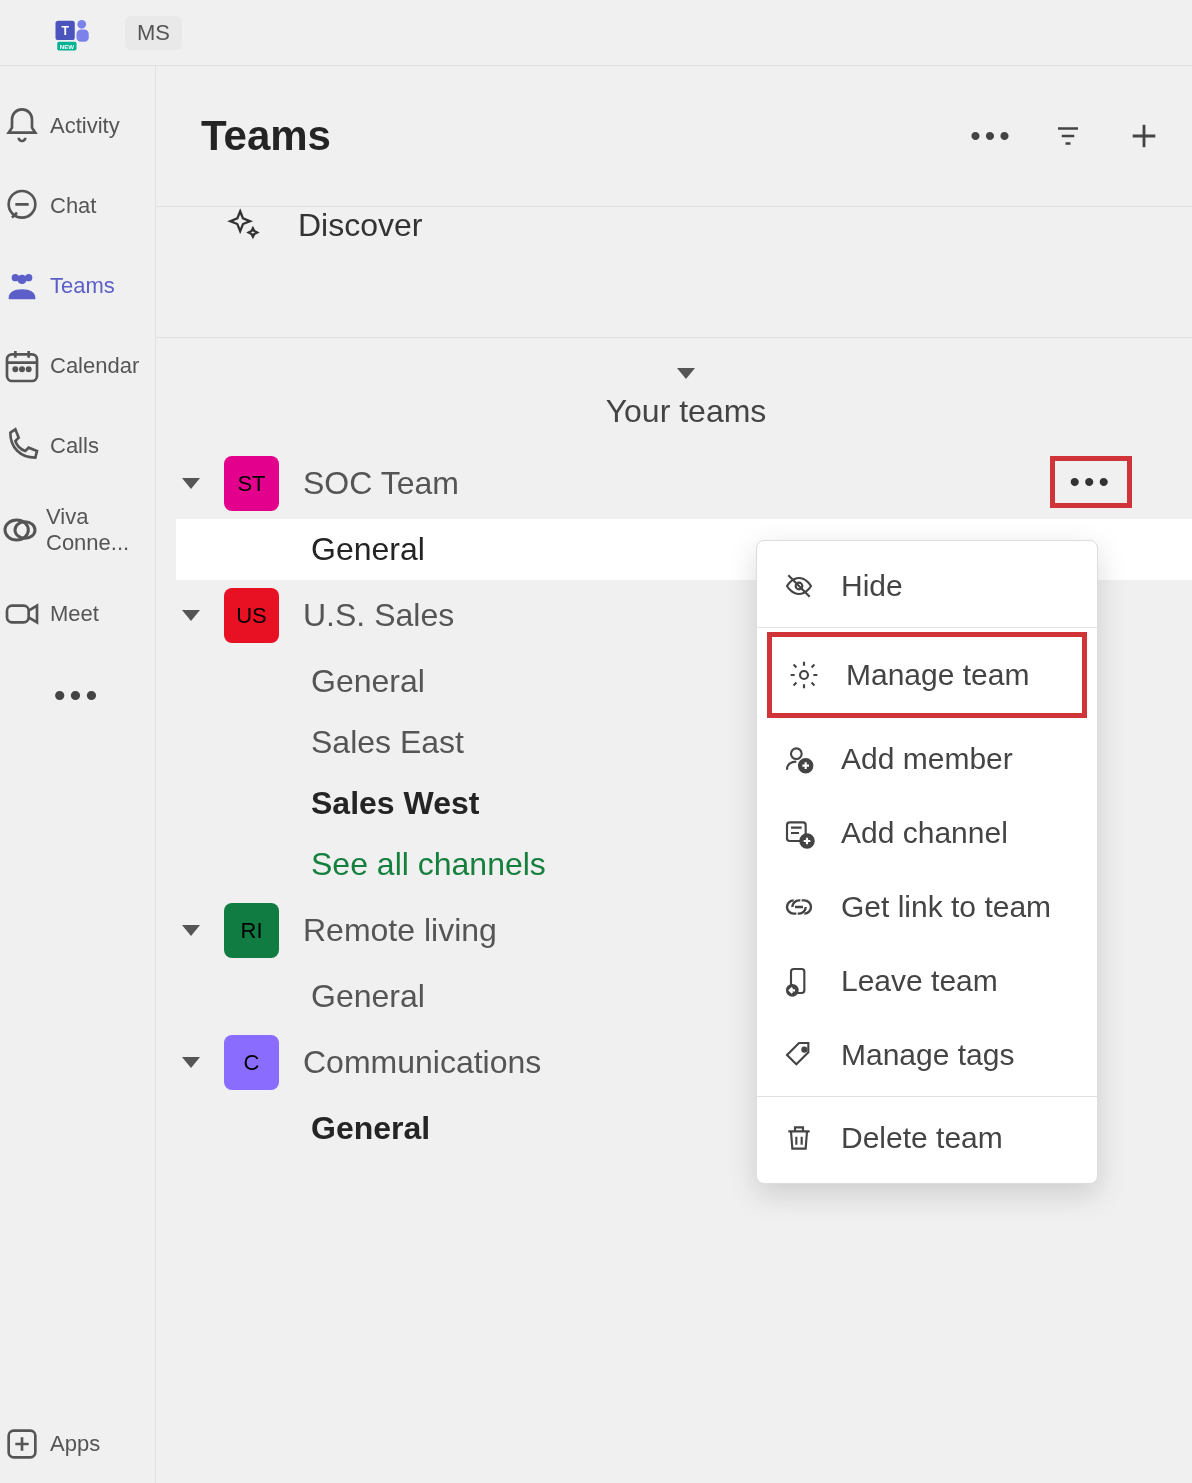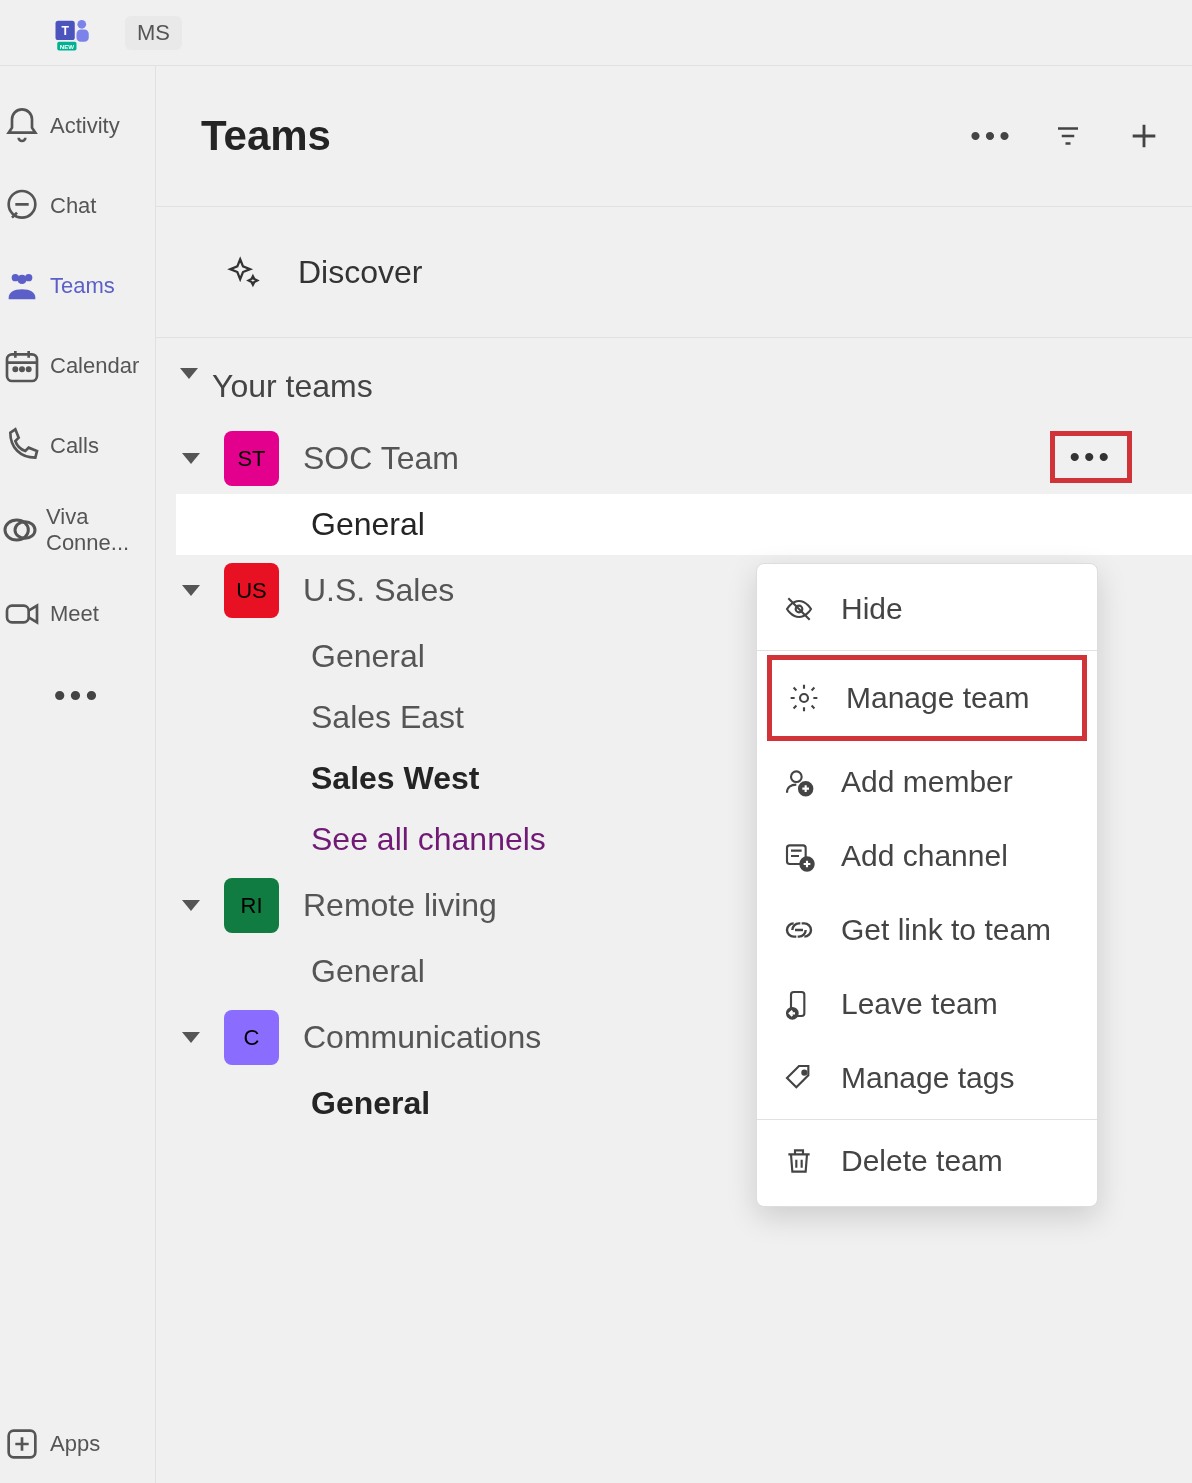--- a/index.html
+++ b/index.html
@@ -16,40 +16,40 @@
   .rail-item.active::before{content:"";position:absolute;left:0;top:14px;bottom:14px;width:5px;background:#5b5fc7;border-radius:3px;}
   .rail-icon{width:44px;height:44px;display:flex;align-items:center;justify-content:center;}
   .rail-icon svg{width:40px;height:40px;}
   .rail-spacer{flex:1;}
   .rail-dots{font-size:34px;letter-spacing:4px;line-height:1;color:#444;padding:24px 0;}
   .panel{flex:1;display:flex;flex-direction:column;position:relative;}
   .panel-header{height:140px;border-bottom:1px solid #e1e1e1;display:flex;align-items:center;justify-content:space-between;padding:0 30px 0 45px;}
   .panel-title{font-size:42px;font-weight:700;}
   .hdr-actions{display:flex;align-items:center;gap:40px;color:#444;}
   .hdr-btn{width:36px;height:36px;display:flex;align-items:center;justify-content:center;cursor:pointer;}
-  .discover{height:130px;border-bottom:1px solid #e1e1e1;display:flex;align-items:center;gap:38px;padding-left:70px;font-size:32px;color:#333;cursor:pointer;}
+  .discover{height:130px;border-bottom:1px solid #e1e1e1;display:flex;gap:38px;padding-left:70px;font-size:32px;color:#333;cursor:pointer;}
   .discover svg{width:34px;height:34px;}
   .tree{padding:24px 0 0 20px;font-size:32px;color:#444;}
-  .sect{display:flex;align-items:flex-start;gap:14px;padding:6px 0 18px 4px;}
+  .sect{display:flex;align-items:center;gap:14px;padding:6px 0 18px 4px;flex-direction:column;}
   .caret{width:0;height:0;border-left:9px solid transparent;border-right:9px solid transparent;border-top:11px solid #555;}
   .team-row{display:flex;align-items:center;gap:24px;padding:8px 0 8px 0;position:relative;}
   .team-caret{margin-left:6px;}
   .avatar{width:55px;height:55px;border-radius:8px;color:#000000;font-size:22px;display:flex;align-items:center;justify-content:center;text-transform:uppercase;}
   .av-st{background:#e3008c;}
   .av-us{background:#e81123;}
   .av-rl{background:#107c41;}
   .av-c{background:#8a6cff;}
   .team-name{color:#555;}
   .channel{padding:12px 0 12px 135px;color:#555;}
   .channel.selected{background:#fff;color:#242424;}
   .bold{font-weight:700;color:#242424;}
-  .link{color:#701a75;}
+  .link{color:#15803d;}
   .team-more{position:absolute;right:60px;top:8px;border:5px solid #d13438;padding:6px 14px;font-size:30px;letter-spacing:4px;color:#333;line-height:1;cursor:pointer;}
   
-  .ctx{position:absolute;left:600px;top:497px;width:340px;background:#fff;border:1px solid #ddd;border-radius:8px;box-shadow:0 10px 30px rgba(0,0,0,0.15);padding:8px 0;}
+  .ctx{position:absolute;left:600px;top:474px;width:340px;background:#fff;border:1px solid #ddd;border-radius:8px;box-shadow:0 10px 30px rgba(0,0,0,0.15);padding:8px 0;}
   .ctx-item{display:flex;align-items:center;gap:26px;padding:20px 26px;font-size:30px;color:#444;cursor:pointer;}
   .ctx-item svg{width:32px;height:32px;flex-shrink:0;}
   .ctx-sep{height:1px;background:#e1e1e1;margin:4px 0;}
   .ctx-highlight{border:5px solid #d13438;margin:4px 10px;padding:21px 16px;}
 </style>
 </head>
 <body>
 
 <div class="app">
 

